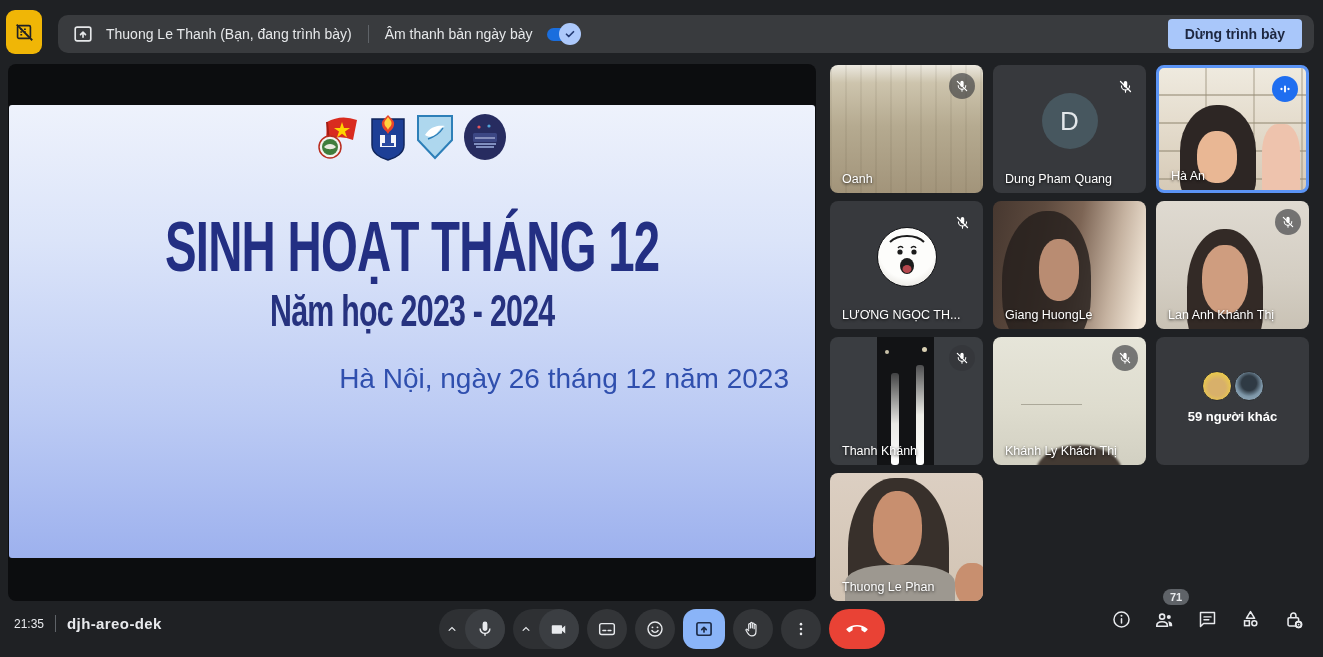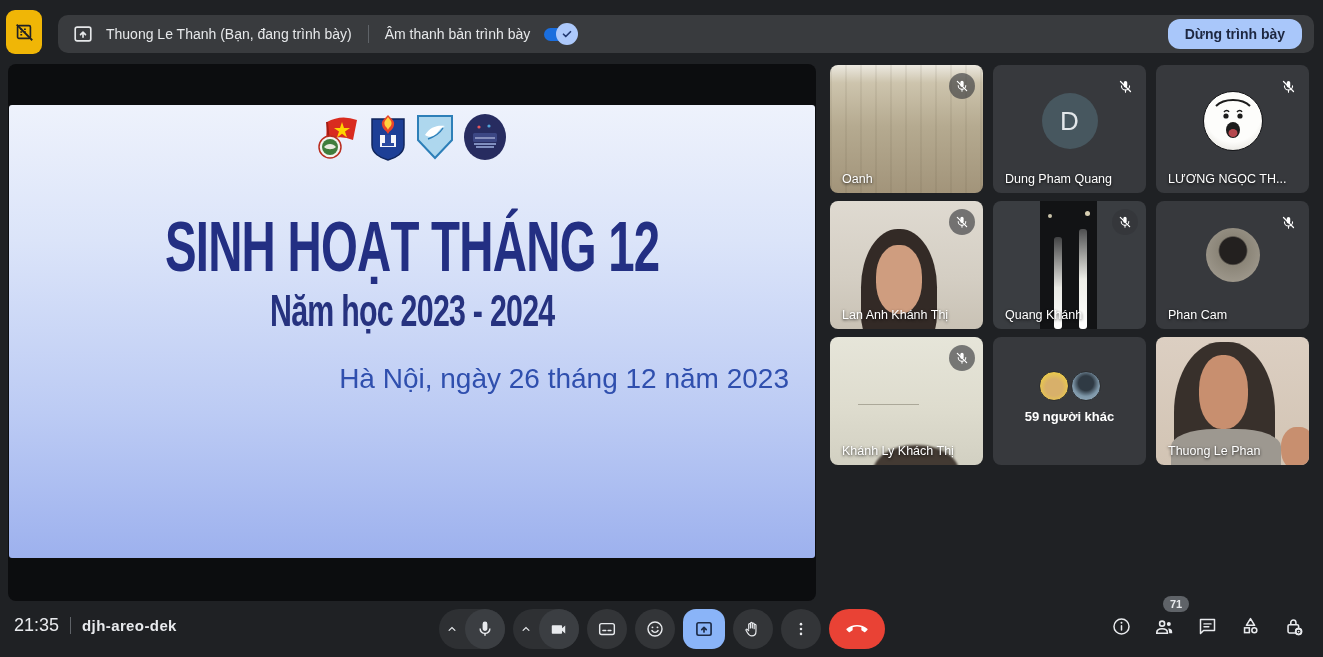--- a/index.html
+++ b/index.html
@@ -13,21 +13,21 @@
     background:#f0b606; border-radius:9px; display:flex; align-items:center; justify-content:center; }
   .top-pill { position:absolute; left:58px; right:9px; top:15px; height:38px;
     background:#393b3e; border-radius:10px; display:flex; align-items:center; padding:0 12px 0 14px; }
   .top-pill .txt { color:#e6e8ea; font-size:14px; font-weight:500; white-space:nowrap; }
   .vdiv { width:1px; height:18px; background:#5f6368; margin:0 16px; }
   .toggle { position:relative; width:34px; height:22px; margin-left:14px; }
   .toggle .track { position:absolute; left:0; top:5px; width:30px; height:13px; background:#1a6ede; border-radius:7px; }
   .toggle .thumb { position:absolute; right:0; top:0; width:22px; height:22px; background:#adc9fb;
     border-radius:50%; display:flex; align-items:center; justify-content:center; }
   .stop-btn { margin-left:auto; background:#a9c7fa; color:#1d2740; font-size:14px; font-weight:600;
-    border:none; border-radius:12px; height:30px; padding:0 17px; cursor:pointer; white-space:nowrap; }
+    border:none; border-radius:4px; height:30px; padding:0 17px; cursor:pointer; white-space:nowrap; }
 
   
   .stage { position:absolute; left:8px; top:64px; width:808px; height:537px; background:#0c0d0f; border-radius:8px; }
   .slide { position:absolute; left:1px; top:41px; width:806px; height:453px; border-radius:3px;
     background:linear-gradient(180deg,#eef2fc 0%,#dbe4f9 30%,#bccbf4 68%,#9db1ee 100%);
     text-align:center; overflow:hidden; }
   .logos { margin-top:8px; height:48px; display:flex; align-items:center; justify-content:center; gap:7px; }
   .slide-title { margin-top:54px; color:#232f83; font-size:64px; font-weight:700; line-height:1;text-align:center; }
   .cond { display:inline-block; transform:scale(0.74,1.1); transform-origin:center; letter-spacing:-1px; white-space:nowrap; }
   .slide-sub { margin-top:24px; color:#26327f; font-size:41px; font-weight:700; line-height:1.08; }
@@ -99,31 +99,31 @@
   .t-others .lbl { position:absolute; left:0; right:0; top:56%; text-align:center; color:#fff; font-size:13px; font-weight:600; }
   .t-thuong { background:linear-gradient(180deg,#dccfc2 0%,#d2c4b4 100%); }
   .t-thuong .hair { position:absolute; left:12%; top:4%; width:66%; height:120%; background:#38302b; border-radius:46% 46% 30% 30%; }
   .t-thuong .face { position:absolute; left:28%; top:14%; width:32%; height:58%; background:#c88f6f; border-radius:46%; }
   .t-thuong .shirt { position:absolute; left:10%; bottom:-6%; width:72%; height:34%; background:#9d9890; border-radius:40% 40% 0 0; }
   .t-thuong .hand { position:absolute; right:-4%; bottom:-4%; width:22%; height:34%; background:#c88f6f; border-radius:45%; }
 
   
   .bottombar { position:absolute; left:0; bottom:0; width:100%; height:56px; }
   .meet-info { position:absolute; left:14px; top:14px; display:flex; align-items:center; gap:11px; }
-  .meet-info .time { color:#e8eaed; font-size:18px; font-weight:500; }
+  .meet-info .time { color:#e8eaed; font-size:12px; font-weight:500; }
   .meet-info .sep { width:1px; height:17px; background:#5f6368; }
   .meet-info .code { color:#e8eaed; font-size:15px; font-weight:700; letter-spacing:.4px; }
   .controls { position:absolute; left:50%; transform:translateX(-50%); top:8px; display:flex; align-items:center; gap:8px; }
   .split { display:flex; align-items:center; width:66px; height:40px; background:#2e3033; border-radius:20px; }
   .split .chev { width:26px; display:flex; justify-content:center; }
   .split .main { width:40px; height:40px; border-radius:50%; background:#3b3e42; display:flex; align-items:center; justify-content:center; }
   .cbtn { width:40px; height:40px; border-radius:50%; background:#333538; display:flex; align-items:center; justify-content:center; cursor:pointer; }
   .cbtn.present-active { width:42px; background:#8ab4f8; border-radius:13px; }
   .endcall { width:56px; height:40px; border-radius:20px; background:#e94235; display:flex; align-items:center; justify-content:center; cursor:pointer; }
-  .right-icons { position:absolute; right:18px; top:14px; display:flex; align-items:center; gap:21px; }
+  .right-icons { position:absolute; right:18px; top:7px; display:flex; align-items:center; gap:21px; }
   .ric { position:relative; display:flex; align-items:center; justify-content:center; cursor:pointer; }
   .count-badge { position:absolute; top:-19px; left:10px; background:#5f6368; color:#e8eaed;
     font-size:11px; font-weight:600; border-radius:9px; padding:2px 7px; }
 </style>
 </head>
 <body>
 
 <div class="app">
 
   <div class="topbar">
@@ -138,21 +138,21 @@
     </div>
     <div class="top-pill">
       <span style="display:flex;">
         <svg width="22" height="22" viewBox="0 0 24 24" fill="none" stroke="#e6e8ea" stroke-width="1.8">
           <rect x="3.5" y="4.5" width="17" height="15" rx="2"></rect>
           <path d="M12 15.5v-5M9.3 12.7 12 10l2.7 2.7" stroke-linecap="round" stroke-linejoin="round"></path>
           </svg>
       </span>
       <span class="txt" style="margin-left:12px;">Thuong Le Thanh (Bạn, đang trình bày)</span>
       <span class="vdiv"></span>
-      <span class="txt">Âm thanh bản trình bày</span>
+      <span class="txt">Âm thanh bản ngày bày</span>
       <span class="toggle">
         <span class="track"></span>
         <span class="thumb">
             <svg width="12" height="12" viewBox="0 0 24 24" fill="none" stroke="#233a72" stroke-width="3.4" stroke-linecap="round" stroke-linejoin="round">
               <path d="M5 12.5l4.5 4.5L19 7.5"></path>
             </svg>
           </span>
       </span>
       <button class="stop-btn">Dừng trình bày</button>
     </div>
@@ -217,20 +217,34 @@
         <svg width="15" height="15" viewBox="0 0 24 24" fill="none" stroke="#fff" stroke-width="1.8" stroke-linecap="round">
             <rect x="9.2" y="3" width="5.6" height="10.5" rx="2.8" fill="#fff" stroke="none"></rect>
             <path d="M5.5 11a6.5 6.5 0 0 0 13 0"></path>
             <path d="M12 17.5V21"></path>
             <path d="M4 4l16 16" stroke-width="2.1"></path>
           </svg>
       </span>
       <span class="nm">Dung Pham Quang</span>
     </div>
 
+    <div class="tile t-haan">
+      <div class="shelf"></div>
+      <div class="hair"></div>
+      <div class="face"></div>
+      <div class="hand"></div>
+      <span class="spk-badge">
+        <svg width="14" height="14" viewBox="0 0 24 24" fill="#fff">
+            <circle cx="6" cy="12" r="2"></circle>
+            <rect x="10.4" y="6" width="3.2" height="12" rx="1.6"></rect>
+            <circle cx="18" cy="12" r="2"></circle>
+          </svg>
+      </span>
+      <span class="nm">Hà An</span>
+    </div>
 
 
     <div class="tile t-luong">
       <div class="meme">
         <svg width="58" height="58" viewBox="0 0 58 58">
             <circle cx="22" cy="24" r="2.6" fill="#1c1c1c"></circle>
             <circle cx="36" cy="24" r="2.6" fill="#1c1c1c"></circle>
             <path d="M20 20c1.5-2 4-2 5 0M33 20c1.5-2 4-2 5 0" stroke="#1c1c1c" stroke-width="1.4" fill="none"></path>
             <ellipse cx="29" cy="38" rx="7" ry="8" fill="#1c1c1c"></ellipse>
             <ellipse cx="29" cy="41" rx="4.5" ry="4" fill="#b5484e"></ellipse>
@@ -241,20 +255,25 @@
         <svg width="15" height="15" viewBox="0 0 24 24" fill="none" stroke="#fff" stroke-width="1.8" stroke-linecap="round">
             <rect x="9.2" y="3" width="5.6" height="10.5" rx="2.8" fill="#fff" stroke="none"></rect>
             <path d="M5.5 11a6.5 6.5 0 0 0 13 0"></path>
             <path d="M12 17.5V21"></path>
             <path d="M4 4l16 16" stroke-width="2.1"></path>
           </svg>
       </span>
       <span class="nm">LƯƠNG NGỌC TH...</span>
     </div>
 
+    <div class="tile t-giang">
+      <div class="hairL"></div>
+      <div class="faceL"></div>
+      <span class="nm">Giang HuongLe</span>
+    </div>
 
     <div class="tile t-lananh">
       <div class="hair"></div>
       <div class="face"></div>
       <span class="mic-badge bgc">
         <svg width="14" height="14" viewBox="0 0 24 24" fill="none" stroke="#fff" stroke-width="1.8" stroke-linecap="round">
             <rect x="9.2" y="3" width="5.6" height="10.5" rx="2.8" fill="#fff" stroke="none"></rect>
             <path d="M5.5 11a6.5 6.5 0 0 0 13 0"></path>
             <path d="M12 17.5V21"></path>
             <path d="M4 4l16 16" stroke-width="2.1"></path>
@@ -270,35 +289,23 @@
       <div class="dot1"></div>
       <div class="dot2"></div>
       <span class="mic-badge bgc">
         <svg width="14" height="14" viewBox="0 0 24 24" fill="none" stroke="#fff" stroke-width="1.8" stroke-linecap="round">
             <rect x="9.2" y="3" width="5.6" height="10.5" rx="2.8" fill="#fff" stroke="none"></rect>
             <path d="M5.5 11a6.5 6.5 0 0 0 13 0"></path>
             <path d="M12 17.5V21"></path>
             <path d="M4 4l16 16" stroke-width="2.1"></path>
           </svg>
       </span>
-      <span class="nm">Quang Khánh</span>
-    </div>
-
-    <div class="tile t-phancam">
-      <div class="pava"></div>
-      <span class="mic-badge">
-        <svg width="15" height="15" viewBox="0 0 24 24" fill="none" stroke="#fff" stroke-width="1.8" stroke-linecap="round">
-            <rect x="9.2" y="3" width="5.6" height="10.5" rx="2.8" fill="#fff" stroke="none"></rect>
-            <path d="M5.5 11a6.5 6.5 0 0 0 13 0"></path>
-            <path d="M12 17.5V21"></path>
-            <path d="M4 4l16 16" stroke-width="2.1"></path>
-          </svg>
-      </span>
-      <span class="nm">Phan Cam</span>
-    </div>
+      <span class="nm">Thanh Khánh</span>
+    </div>
+
 
     <div class="tile t-khanhly">
       <div class="crack"></div>
       <div class="hair"></div>
       <span class="mic-badge bgc">
         <svg width="14" height="14" viewBox="0 0 24 24" fill="none" stroke="#fff" stroke-width="1.8" stroke-linecap="round">
             <rect x="9.2" y="3" width="5.6" height="10.5" rx="2.8" fill="#fff" stroke="none"></rect>
             <path d="M5.5 11a6.5 6.5 0 0 0 13 0"></path>
             <path d="M12 17.5V21"></path>
             <path d="M4 4l16 16" stroke-width="2.1"></path>

